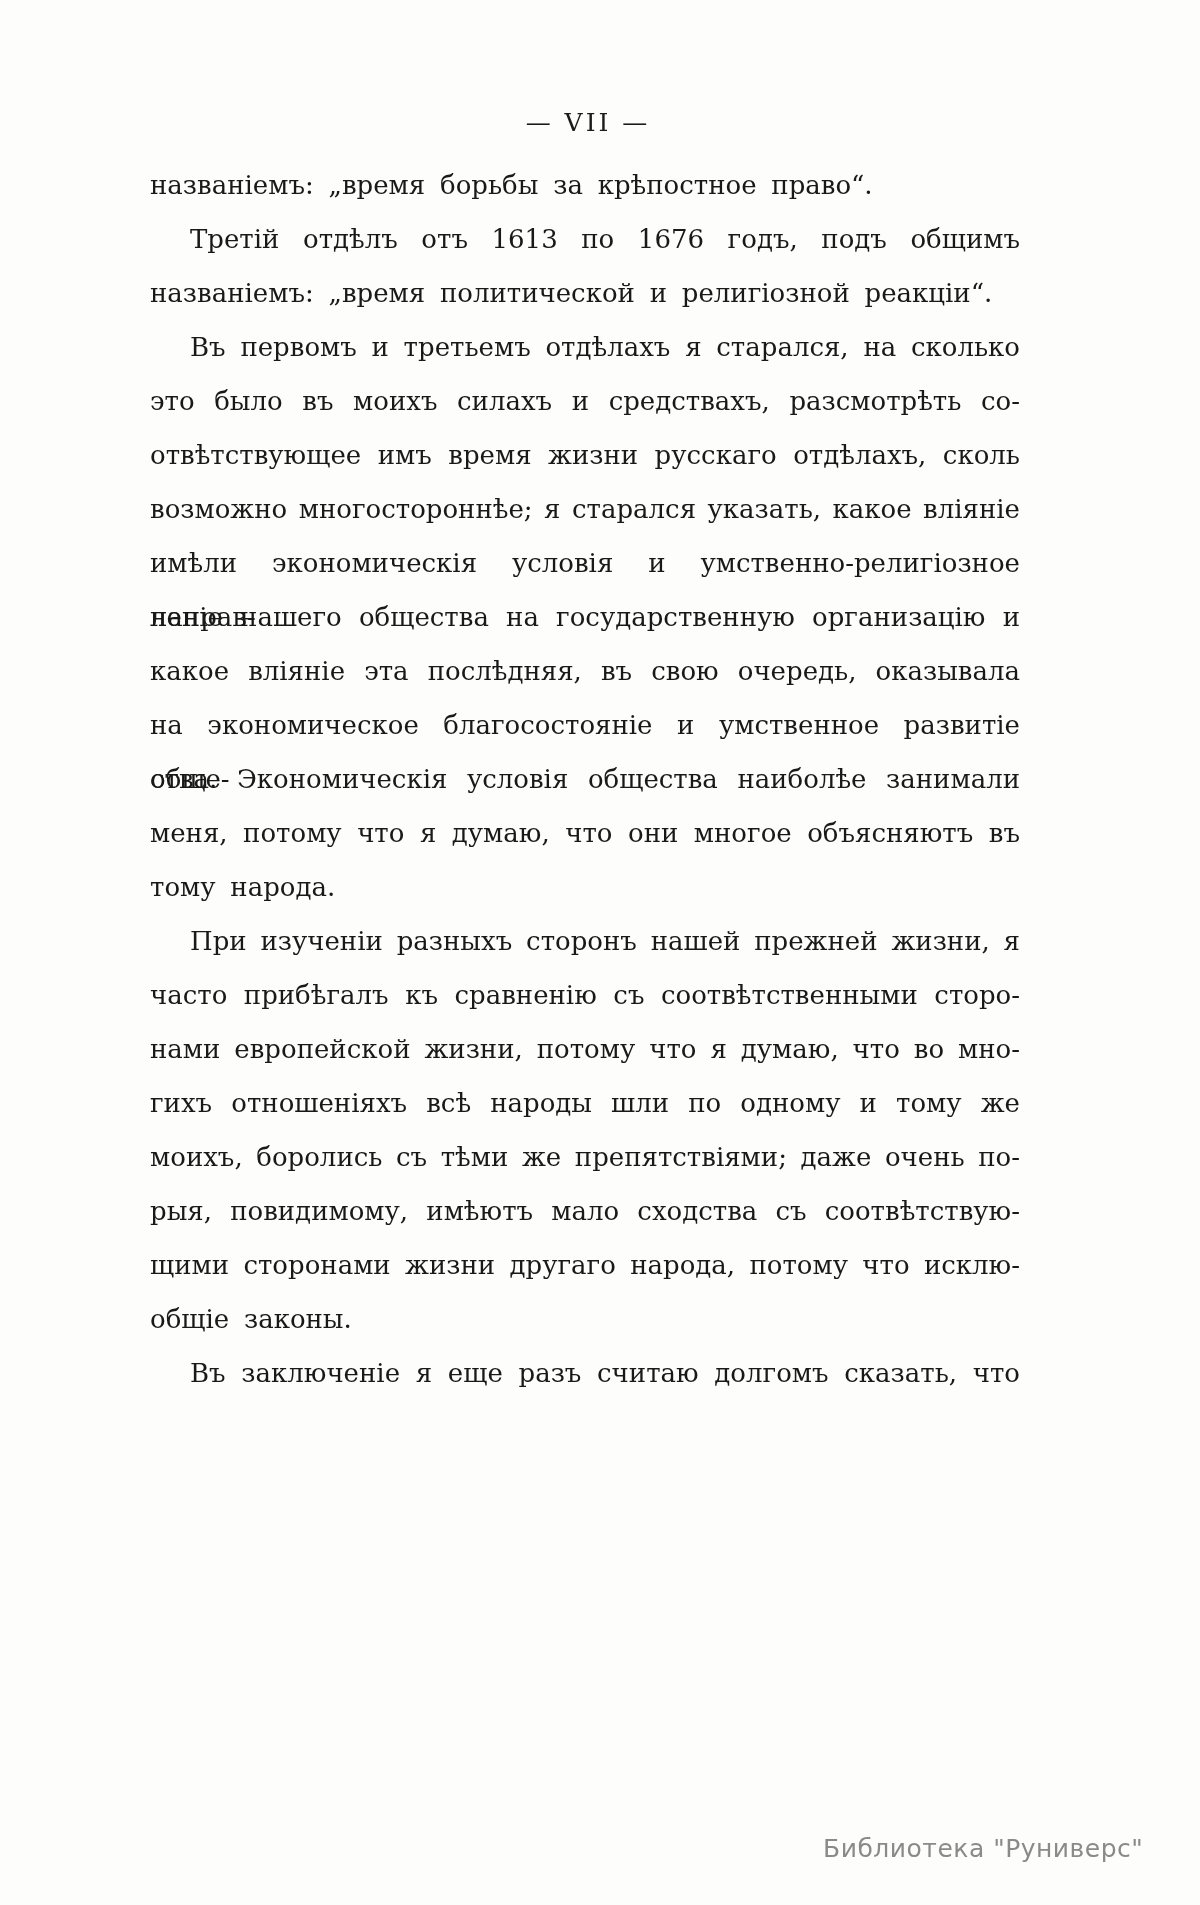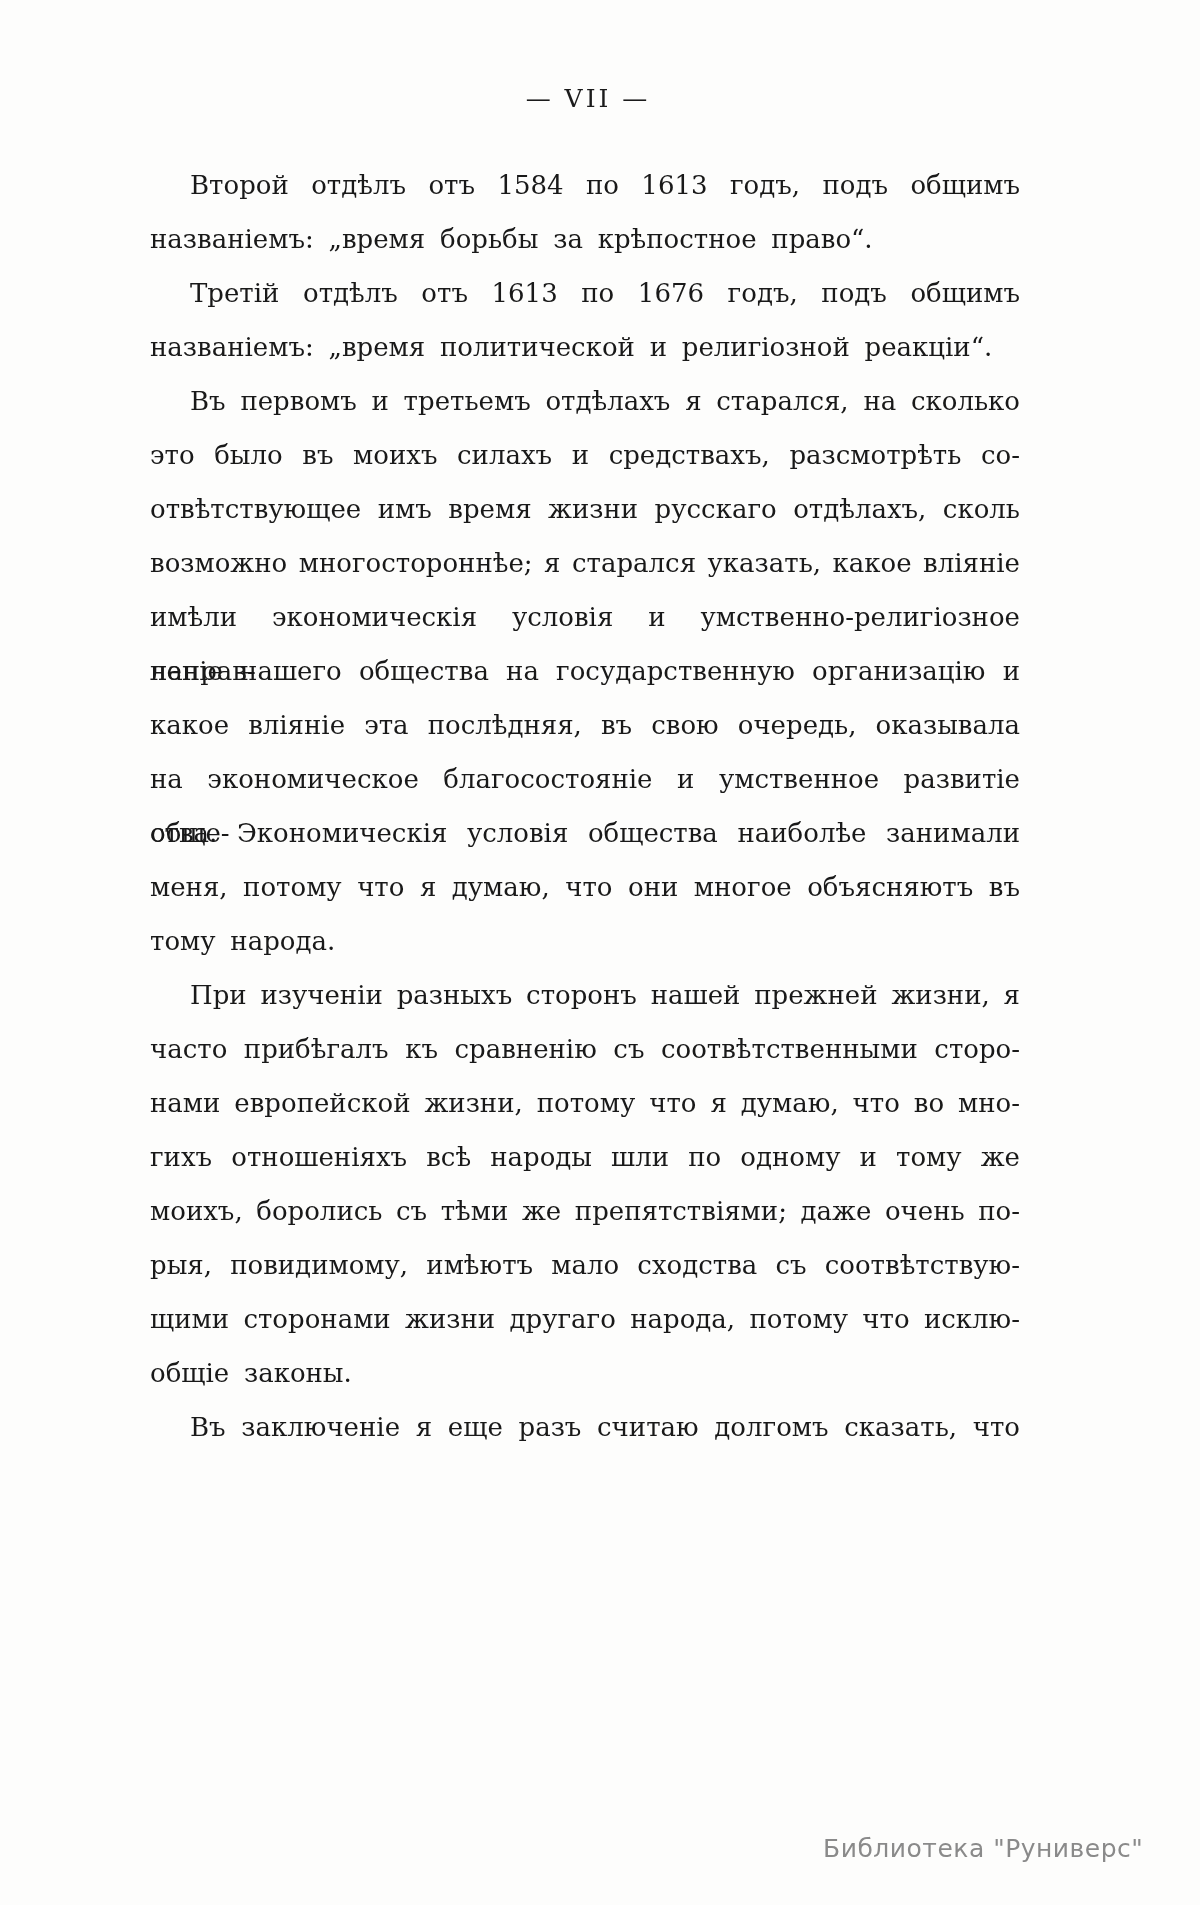--- a/index.html
+++ b/index.html
@@ -12,21 +12,21 @@
     width: 1200px;
     height: 1905px;
     margin: 0 auto;
     background: #fdfdfc;
     color: #191919;
     font-family: "DejaVu Serif", serif;
     overflow: hidden;
   }
   .page-number {
     position: absolute;
-    top: 84px;
+    top: 108px;
     left: 0;
     width: 1176px;
     text-align: center;
     font-size: 25px;
     letter-spacing: 3px;
     color: #1b1b1b;
   }
   .text-block {
     position: absolute;
     left: 150px;
@@ -60,21 +60,20 @@
     letter-spacing: 0.5px;
   }
 </style>
 </head>
 <body>
 
 <div class="page">
   <div class="page-number">— VII —</div>
 
   <div class="text-block" id="text-block">
-      <div class="line indent">Второй отдѣлъ отъ 1584 по 1613 годъ, подъ общимъ</div>
       <div class="line last">названіемъ: „время борьбы за крѣпостное право“.</div>
       <div class="line indent">Третій отдѣлъ отъ 1613 по 1676 годъ, подъ общимъ</div>
       <div class="line last">названіемъ: „время политической и религіозной реакціи“.</div>
       <div class="line indent">Въ первомъ и третьемъ отдѣлахъ я старался, на сколько</div>
       <div class="line">это было въ моихъ силахъ и средствахъ, разсмотрѣть со-</div>
       <div class="line">отвѣтствующее имъ время жизни русскаго отдѣлахъ, сколь</div>
       <div class="line">возможно многостороннѣе; я старался указать, какое вліяніе</div>
       <div class="line">имѣли экономическія условія и умственно-религіозное направ-</div>
       <div class="line">леніе нашего общества на государственную организацію и</div>
       <div class="line">какое вліяніе эта послѣдняя, въ свою очередь, оказывала</div>

